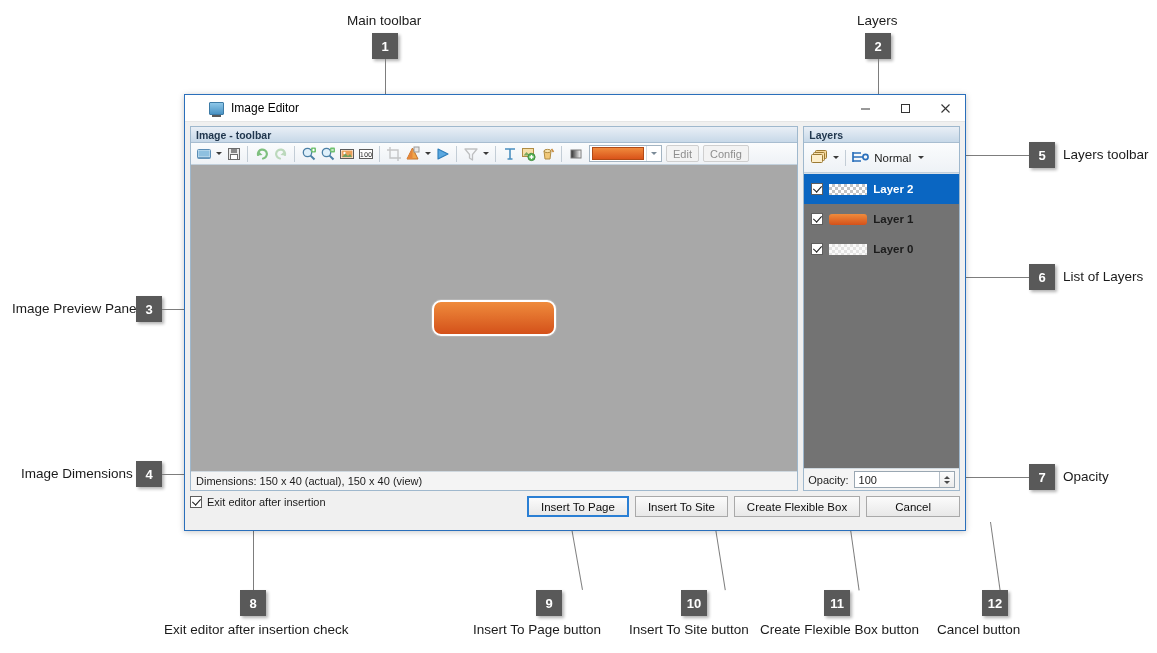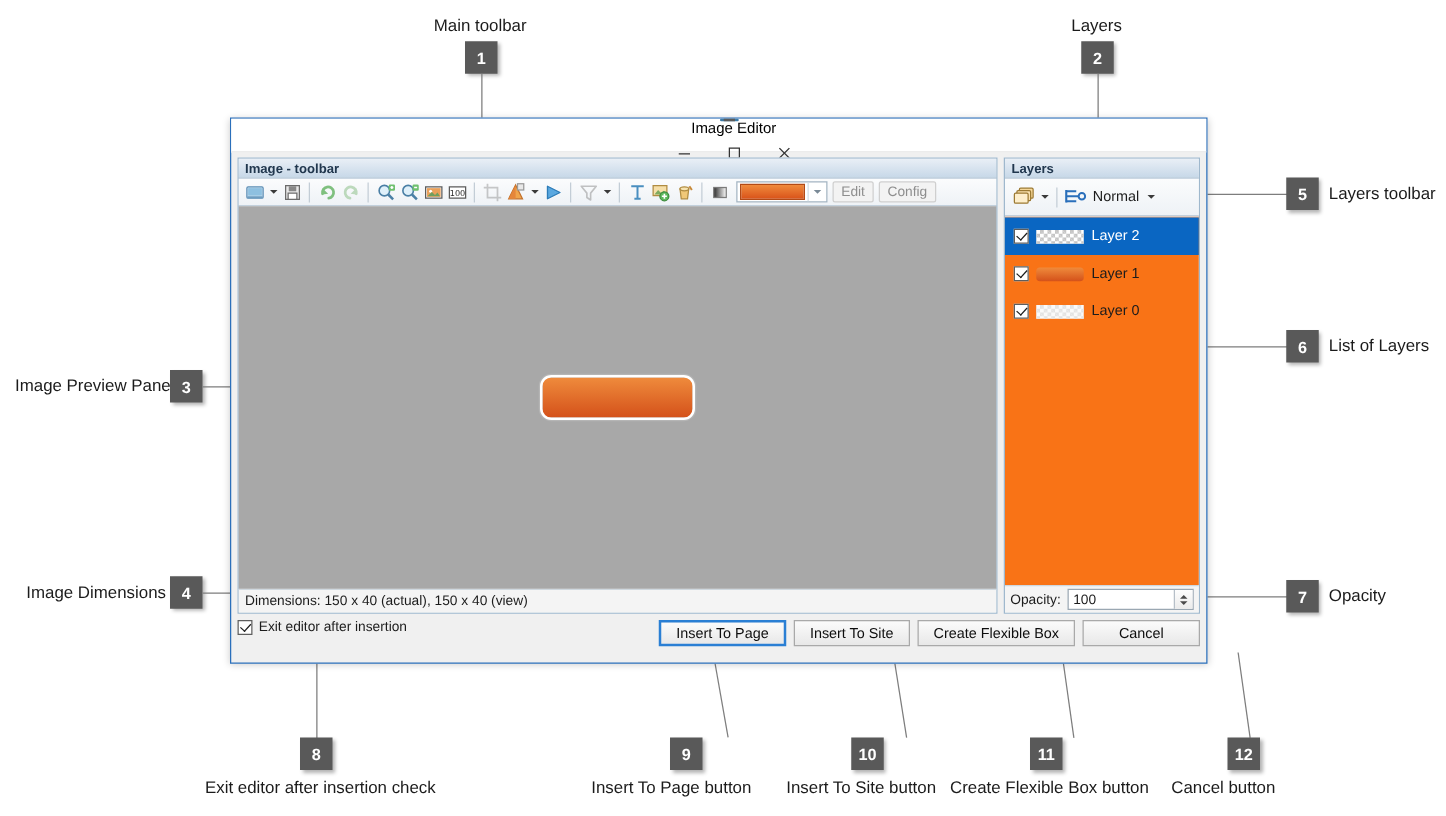--- a/index.html
+++ b/index.html
@@ -48,21 +48,20 @@
     border: 1px solid #2a6fbb;
     box-shadow: 0 1px 6px rgba(0,0,0,0.22);
   }
   .titlebar {
     height: 27px;
     background: #ffffff;
     display: flex;
     align-items: center;
     padding-left: 24px;
     border-bottom: 1px solid #e6e6e6;
-    flex-direction: column;
   }
   .titlebar-icon {
     width: 15px; height: 13px;
     margin-right: 7px;
     position: relative;
   }
   .titlebar-icon .mon {
     position: absolute; inset: 0;
     background: linear-gradient(#8ec7e8, #4a93c4);
     border: 1px solid #3d7ba6;
@@ -213,23 +212,24 @@
     display: flex; align-items: center;
     padding: 0 4px;
   }
   .blend-label {
     font-size: 11.5px;
     color: #1c1c1c;
     margin-left: 4px;
   }
   .layers-list {
     flex: 1;
-    background: #f97316;
+    background: #737373;
     border-top: 1px solid #d8e0e8;
     padding-top: 0px;
+    font-weight: bold;
   }
   .layer-row {
     height: 30px;
     display: flex; align-items: center;
     padding-left: 7px;
     gap: 6px;
     font-size: 11.5px;
     color: #1c1c1c;
   }
   .layer-row.selected {

